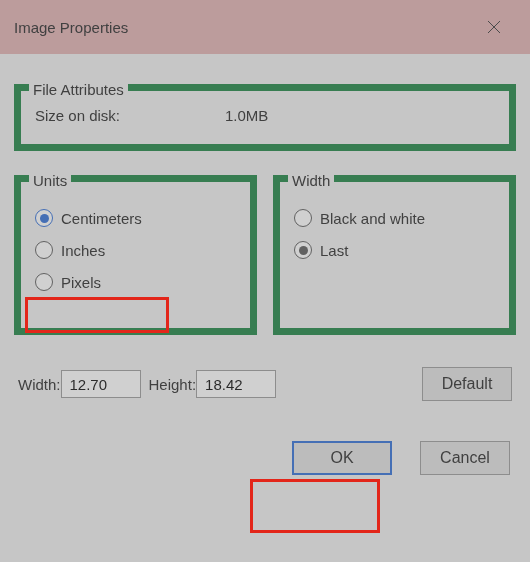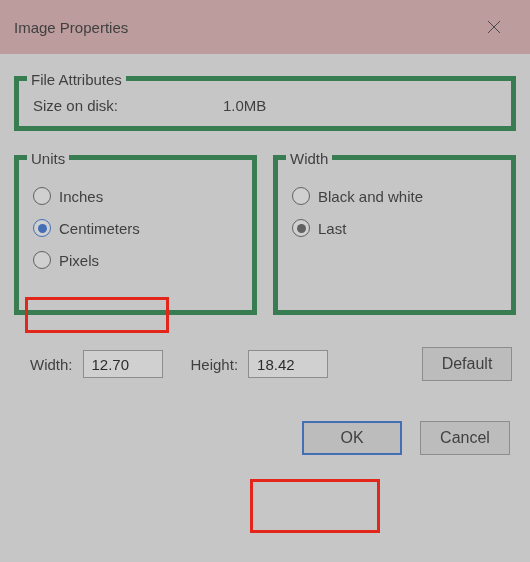--- a/index.html
+++ b/index.html
@@ -42,23 +42,23 @@
     display: flex;
     align-items: center;
     justify-content: center;
     font-size: 18px;
     color: #333;
   }
   .body {
     padding: 14px 14px 0 14px;
   }
   .groupbox {
-    border: 5px solid #15803d;
-    margin: 8px 0 18px 0;
-    padding: 10px 14px 6px 14px;
+    border: 7px solid #15803d;
+    margin: 16px 0 18px 0;
+    padding: 10px 14px 14px 14px;
     position: relative;
   }
   .groupbox > .legend {
     position: absolute;
     top: -10px;
     left: 8px;
     background: #f0f0f0;
     padding: 0 4px;
     font-size: 15px;
   }
@@ -97,24 +97,22 @@
   }
   .radio-circle.selected.blue {
     border-color: #2a6ad6;
   }
   .radio-circle.selected.blue::after {
     background: #2a6ad6;
   }
   .dim-row {
     display: flex;
     align-items: center;
-    gap: 10px;
     margin-top: 26px;
     padding: 0 4px;
-    margin-left: 12px;
   }
   .dim-label { font-size: 15px; }
   .text-input {
     width: 80px;
     height: 28px;
     border: 1px solid #999;
     background: #fff;
     padding: 0 8px;
     font-size: 15px;
     font-family: Liberation Sans, sans-serif;
@@ -130,21 +128,21 @@
     font-size: 16px;
     padding: 0 16px;
   }
   .btn.primary {
     border: 2px solid #2a6ad6;
     background: #e1e1e1;
   }
   .bottom-row {
     display: flex;
     justify-content: flex-end;
-    gap: 18px;
+    gap: 28px;
     margin-top: 40px;
     padding: 0 6px;
   }
   .highlight {
     position: absolute;
     border: 3px solid #e3261a;
     z-index: 100;
     pointer-events: none;
   }
 </style>
@@ -170,26 +168,26 @@
         <div class="attr-label">Size on disk:</div>
         <div class="attr-value">1.0MB</div>
       </div>
     </div>
 
     <div class="uc-row">
       <div class="groupbox">
         <div class="legend">Units</div>
         <div style="height:10px"></div>
         <div class="radio-item">
+          <span class="radio-circle selected blue"></span>
+          <span>Centimeters</span>
+        </div>
+        <div class="radio-item">
           <span class="radio-circle"></span>
           <span>Inches</span>
-        </div>
-        <div class="radio-item">
-          <span class="radio-circle selected blue"></span>
-          <span>Centimeters</span>
         </div>
         <div class="radio-item">
           <span class="radio-circle"></span>
           <span>Pixels</span>
         </div>
       </div>
 
       <div class="groupbox">
         <div class="legend">Width</div>
         <div style="height:10px"></div>

